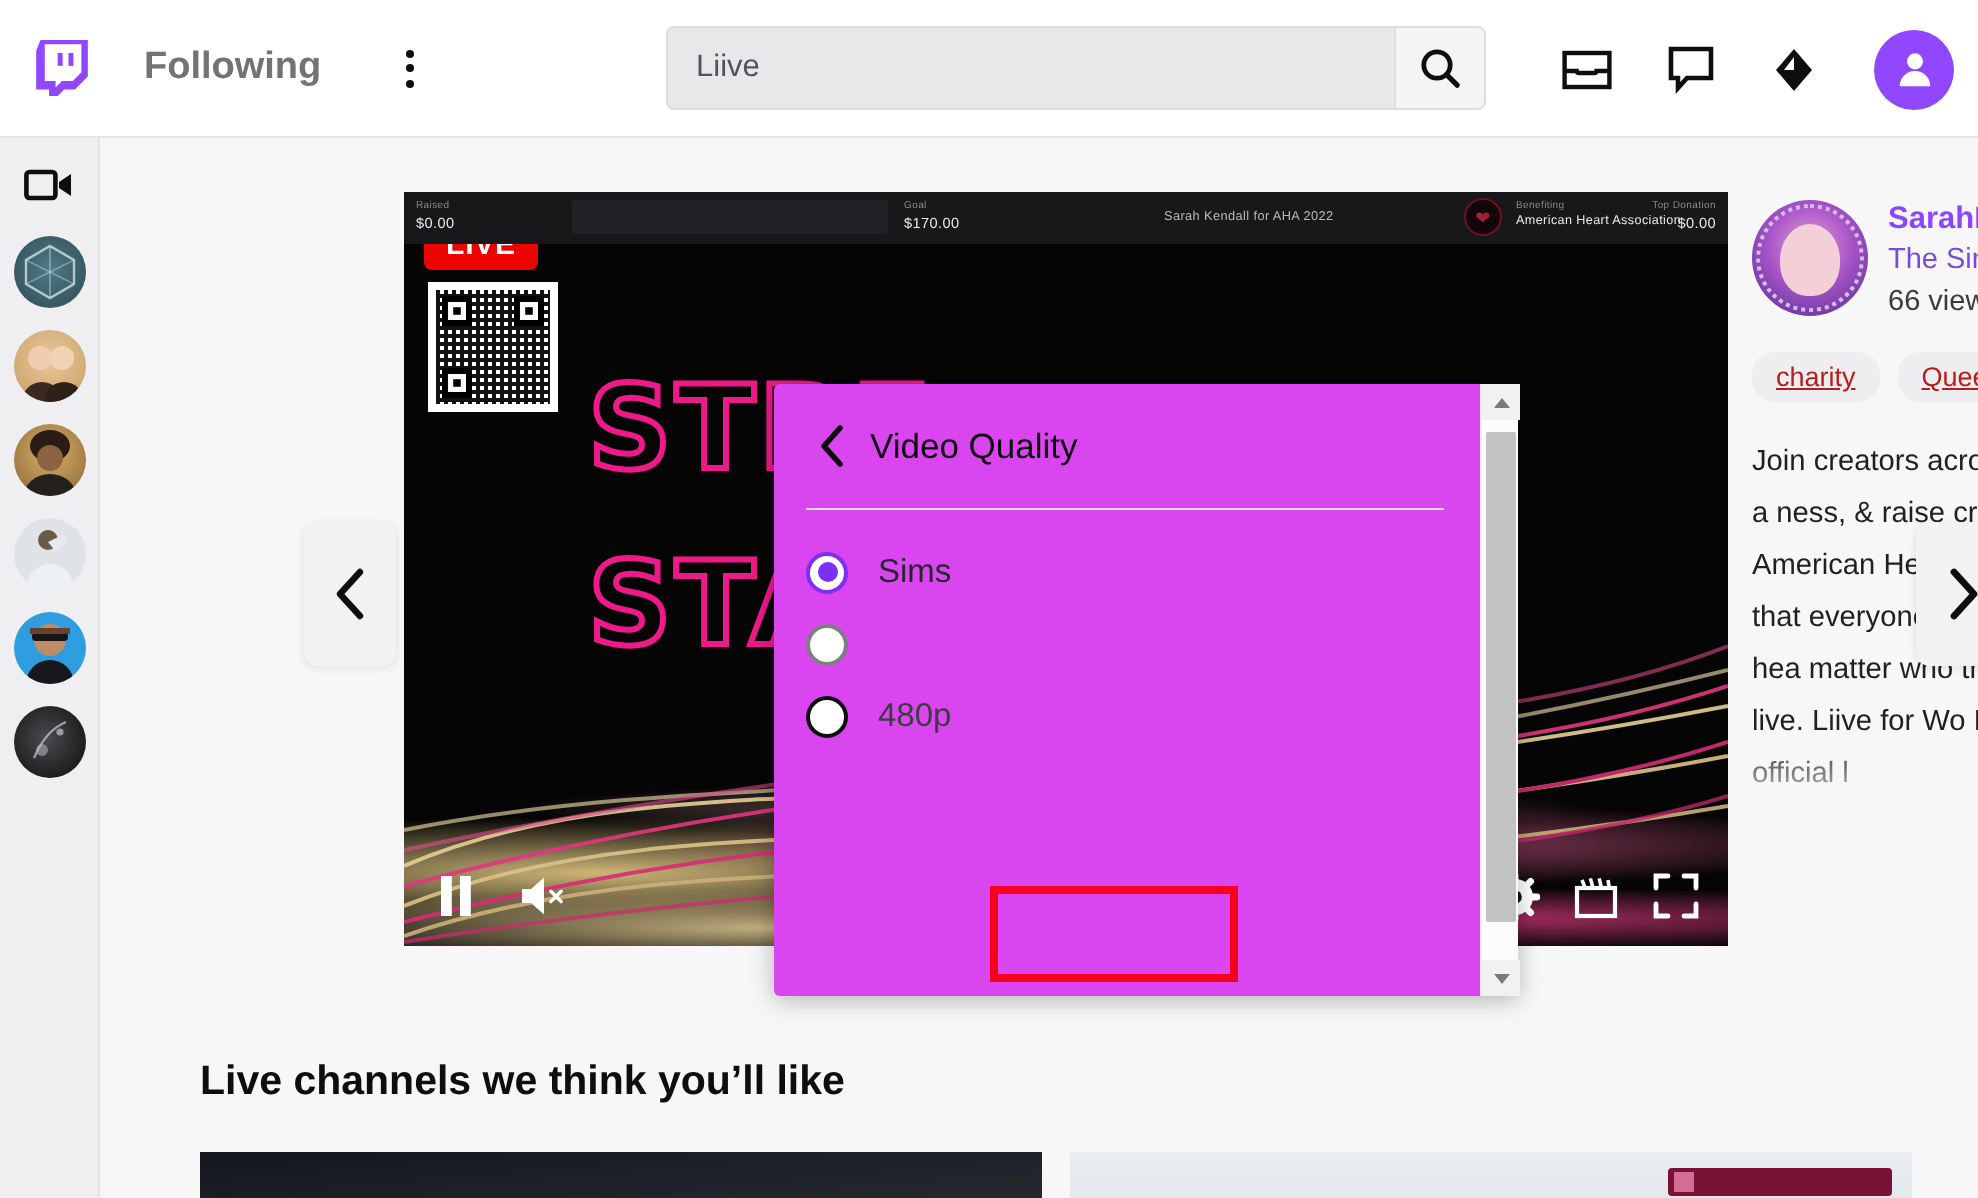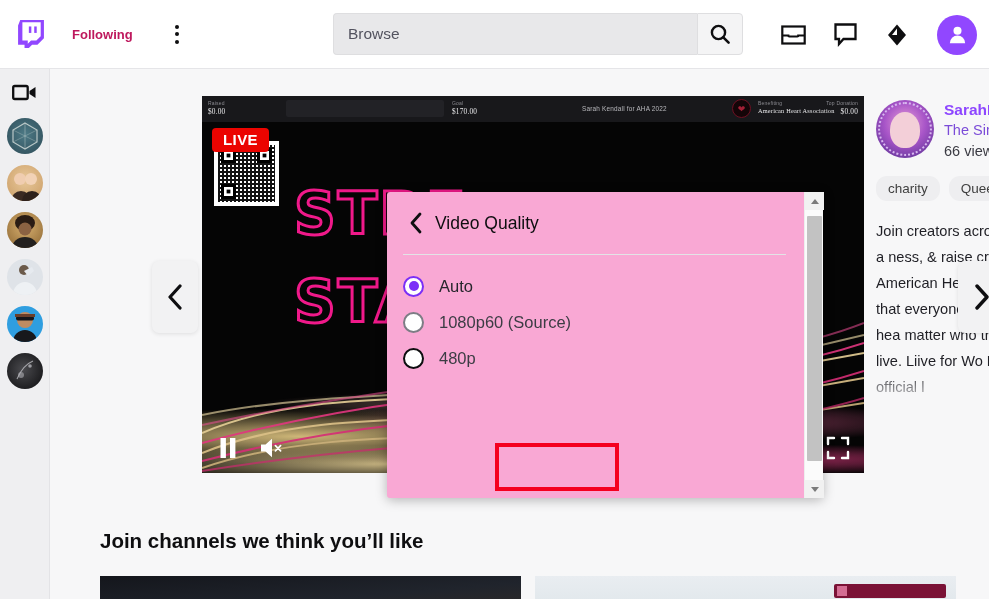--- a/index.html
+++ b/index.html
@@ -17,21 +17,21 @@
   .topnav {
     position: absolute; top: 0; left: 0; width: 989px; height: 69px;
     background: #ffffff;
     border-bottom: 1px solid #e5e5e8;
     display: flex; align-items: center;
     z-index: 40;
   }
   .nav-logo { margin-left: 14px; width: 34px; height: 34px;
     display: flex; align-items: center; justify-content: center; }
   .nav-link {
-    font-size: 13px; font-weight: 600; color: #be185d;
+    font-size: 19px; font-weight: 600; color: #737373;
     padding: 6px 10px; margin-left: 14px; border-radius: 4px;
     cursor: pointer; white-space: nowrap;
   }
   .nav-link:first-of-type { margin-left: 22px; }
   .nav-kebab { margin-left: 20px; width: 28px; height: 28px;
     display: flex; flex-direction: column; align-items: center;
     justify-content: center; gap: 3.5px; cursor: pointer; }
   .kdot { width: 4px; height: 4px; border-radius: 50%; background: #0e0e10; }
 
   .searchwrap { position: absolute; left: 333px; top: 13px;
@@ -110,30 +110,30 @@
     filter: blur(0.4px);
   }
 
   .ov-bar {
     position: absolute; top: 0; left: 0; width: 662px; height: 26px;
     background: #18181b; display: flex; align-items: center;
     font-size: 5.6px; color: #b9b9bd; letter-spacing: .2px;
   }
   .ov-cell { position: absolute; line-height: 1.35; }
   .ov-lbl { color: #8a8a90; font-size: 5px; display: block; }
-  .ov-val { color: #e8e8ea; font-size: 7.3px; display: block; font-family: Liberation Serif, serif; }
+  .ov-val { color: #e8e8ea; font-size: 7.3px; display: block; }
   .ov-progress { position: absolute; left: 84px; top: 4px;
     width: 158px; height: 17px; background: #222226; border-radius: 2px; }
   .ov-seal { position: absolute; left: 235px; top: 3px; width: 19px; height: 19px;
     border-radius: 50%; border: 1px solid #6e1022; background: #140508;
     display: flex; align-items: center; justify-content: center;
     font-size: 9px; color: #a32036; }
 
   .live-badge {
-    position: absolute; left: 10px; top: 32px;
+    position: absolute; left: 10px; top: 15px;
     background: #eb0400; color: #fff; font-size: 15px; font-weight: 700;
     padding: 3px 11px 4px; border-radius: 4px; letter-spacing: .4px; text-align: right;
   }
   .qr {
     position: absolute; left: 12px; top: 45px; width: 65px; height: 65px;
     background: #fff; padding: 4px;
   }
   .qr-inner { width: 100%; height: 100%;
     background-image:
       repeating-linear-gradient(90deg, #000 0 2px, transparent 2px 4px),
@@ -164,22 +164,22 @@
   .ctl-vol { width: 30px; height: 24px; }
   .ctl-right { margin-left: auto; display: flex; align-items: center; gap: 16px; }
   .qual-badge {
     background: #e7e7e9; color: #0e0e10; font-size: 13px; font-weight: 700;
     padding: 4px 11px; border-radius: 12px; cursor: pointer;
   }
 
   
   .qmenu {
     position: absolute; left: 287px; top: 104px;
-    width: 436px; height: 306px;
-    background: #f9a8d4; border-radius: 3px; z-index: 30;
+    width: 372px; height: 306px;
+    background: #d946ef; border-radius: 3px; z-index: 30;
     box-shadow: 0 2px 12px rgba(0,0,0,.28);
     display: flex;
   }
   .qmenu-body { flex: 1; padding: 14px 0 0 0; position: relative; }
   .qhead { display: flex; align-items: center; padding: 0 18px 0 16px;
     height: 34px; }
   .qback { width: 26px; height: 26px; display: flex; align-items: center;
     justify-content: center; cursor: pointer; }
   .qtitle { font-size: 17.5px; font-weight: 400; color: #0e0e10;
     margin-left: 6px; }
@@ -230,23 +230,23 @@
   .av-ring { position: absolute; inset: 2px; border-radius: 50%;
     border: 2.5px dotted #d8b8f0; }
   .av-face { position: absolute; left: 14px; top: 12px; width: 30px; height: 36px;
     border-radius: 50% 50% 45% 45%; background: #f3cfd8; }
   .info-name { color: #8d46ff; font-size: 15.5px; font-weight: 700;
     white-space: nowrap; cursor: pointer; line-height: 1.3; }
   .info-game { color: #7b4bd8; font-size: 14.5px; white-space: nowrap;
     cursor: pointer; line-height: 1.45; }
   .info-viewers { color: #3a3a42; font-size: 14.5px; line-height: 1.45; }
   .tags { display: flex; gap: 9px; margin-top: 14px; }
-  .tag { background: #eeeef0; color: #404040; font-size: 13.5px;
+  .tag { background: #eeeef0; color: #b91c1c; font-size: 13.5px;
     padding: 5px 12px; border-radius: 11px; white-space: nowrap;
-    cursor: pointer; }
+    cursor: pointer; text-decoration: underline; }
   .desc { margin-top: 17px; font-size: 14.6px; line-height: 26px;
     color: #1f1f25; width: 205px;
     -webkit-mask-image: linear-gradient(180deg, #000 82%, rgba(0,0,0,.25) 100%);
             mask-image: linear-gradient(180deg, #000 82%, rgba(0,0,0,.25) 100%); }
 
   
   .section { position: absolute; left: 50px; top: 460px; width: 889px; }
   .section-title { font-size: 20.5px; font-weight: 700; color: #0e0e10; }
   .cards { display: flex; gap: 14px; margin-top: 23px; }
   .card { width: 421px; height: 60px; position: relative; overflow: hidden;
@@ -271,21 +271,21 @@
       </svg>
     </div>
     <div class="nav-link">Following</div>
     <div class="nav-kebab">
       <span class="kdot"></span>
       <span class="kdot"></span>
       <span class="kdot"></span>
     </div>
 
     <div class="searchwrap">
-      <div class="searchbox">Browse</div>
+      <div class="searchbox">Liive</div>
       <div class="searchbtn">
         <svg width="24" height="24" viewBox="0 0 24 24">
           <circle cx="10.5" cy="10.5" r="6.6" fill="none" stroke="#0e0e10" stroke-width="2.4"></circle>
           <line x1="15.3" y1="15.3" x2="20.6" y2="20.6" stroke="#0e0e10" stroke-width="2.6" stroke-linecap="round"></line>
         </svg>
       </div>
     </div>
 
     <div class="navright">
       <div class="navicon">
@@ -505,25 +505,24 @@
                 <path d="M11 2 L3 11 L11 20" fill="none" stroke="#0e0e10" stroke-width="2.8" stroke-linecap="round" stroke-linejoin="round"></path>
               </svg>
             </div>
             <div class="qtitle">Video Quality</div>
           </div>
           <div class="qdiv"></div>
 
           <div class="qlist">
             <div class="qrow selected">
               <span class="radio checked"></span>
-              <span class="qlabel">Auto</span>
+              <span class="qlabel">Sims</span>
             </div>
             <div class="qrow">
               <span class="radio"></span>
-              <span class="qlabel">1080p60 (Source)</span>
             </div>
             <div class="qrow">
               <span class="radio hovered"></span>
               <span class="qlabel">480p</span>
             </div>
           </div>
 
           <div class="highlight-box"></div>
         </div>
 
@@ -552,21 +551,21 @@
         </div>
         <div class="tags">
           <span class="tag">charity</span>
           <span class="tag">Queer</span>
         </div>
         <div class="desc">Join creators across t to spread a  ness, &amp; raise crit nds American Heart Asso ensure that everyone access to quality hea matter who they are they live. Liive for Wo Day is AHA's official l</div>
       </div>
     </div>
 
     <div class="section">
-      <div class="section-title">Join channels we think you’ll like</div>
+      <div class="section-title">Live channels we think you’ll like</div>
       <div class="cards">
         <div class="card">
           <div class="thumb" style="background:linear-gradient(175deg,#14161c 0%,#20242c 45%,#3a3026 100%)"></div>
 
         </div>
         <div class="card">
           <div class="thumb" style="background:linear-gradient(180deg,#e9edf1 0%,#dfe6ea 60%,#cfd8dd 100%)"></div>
           <div class="card-pill">
               <i></i>
             </div>

